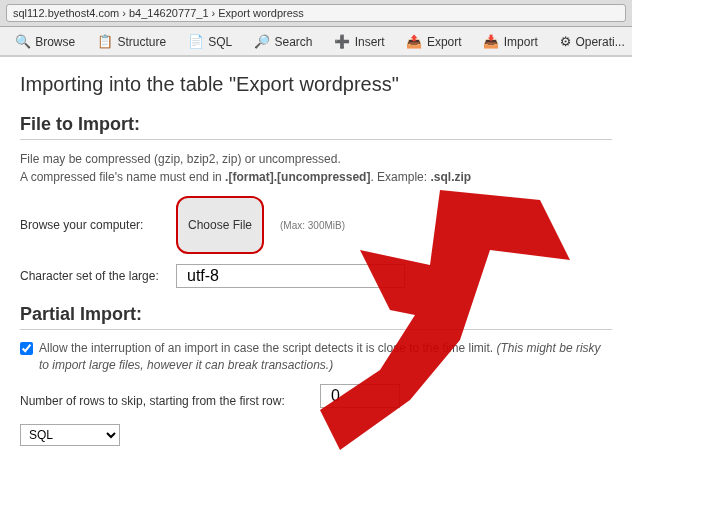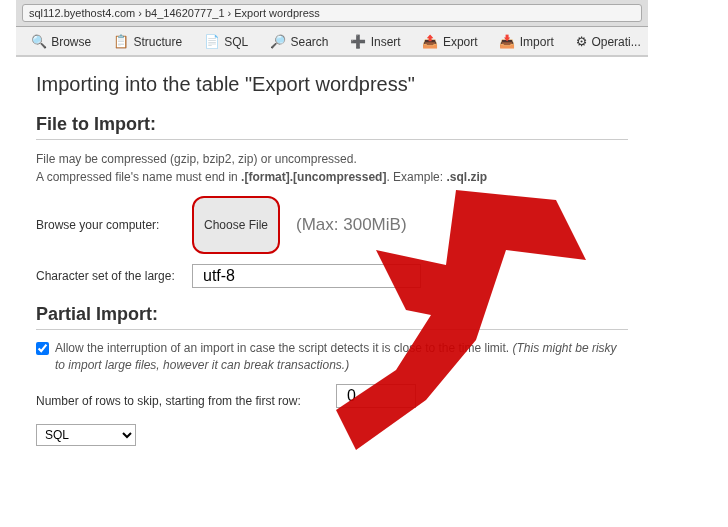--- a/index.html
+++ b/index.html
@@ -153,21 +153,20 @@
       min-width: 100px;
       background: #fff;
     }
 
     .page-wrapper {
       position: relative;
       width: 632px;
       min-height: 527px;
       overflow: hidden;
       background: #fff;
-      margin-left: 16px;
     }
 
     
     .red-arrow {
       position: absolute;
       top: 170px;
       left: 260px;
       width: 310px;
       height: 280px;
       pointer-events: none;
@@ -225,21 +224,21 @@
     <div class="section">
       <div class="section-header">File to Import:</div>
       <div class="info-text">
         <span>File may be compressed (gzip, bzip2, zip) or uncompressed.</span><br>
         <span>A compressed file's name must end in </span><span class="bold-example">.[format].[uncompressed]</span><span>. Example: </span><span class="bold-example">.sql.zip</span>
       </div>
 
       <div class="form-row">
         <span class="form-label">Browse your computer:</span>
         <button class="choose-file-btn">Choose File</button>
-        <span style="font-size:17px;color:#777;">(Max: 300MiB)</span>
+        <span style="font-size:10px;color:#777;">(Max: 300MiB)</span>
       </div>
 
       <div class="form-row">
         <span class="form-label">Character set of the large:</span>
         <input type="text" class="text-input" value="utf-8" style="">
       </div>
     </div>
 
     <div class="section">
       <div class="section-header">Partial Import:</div>

